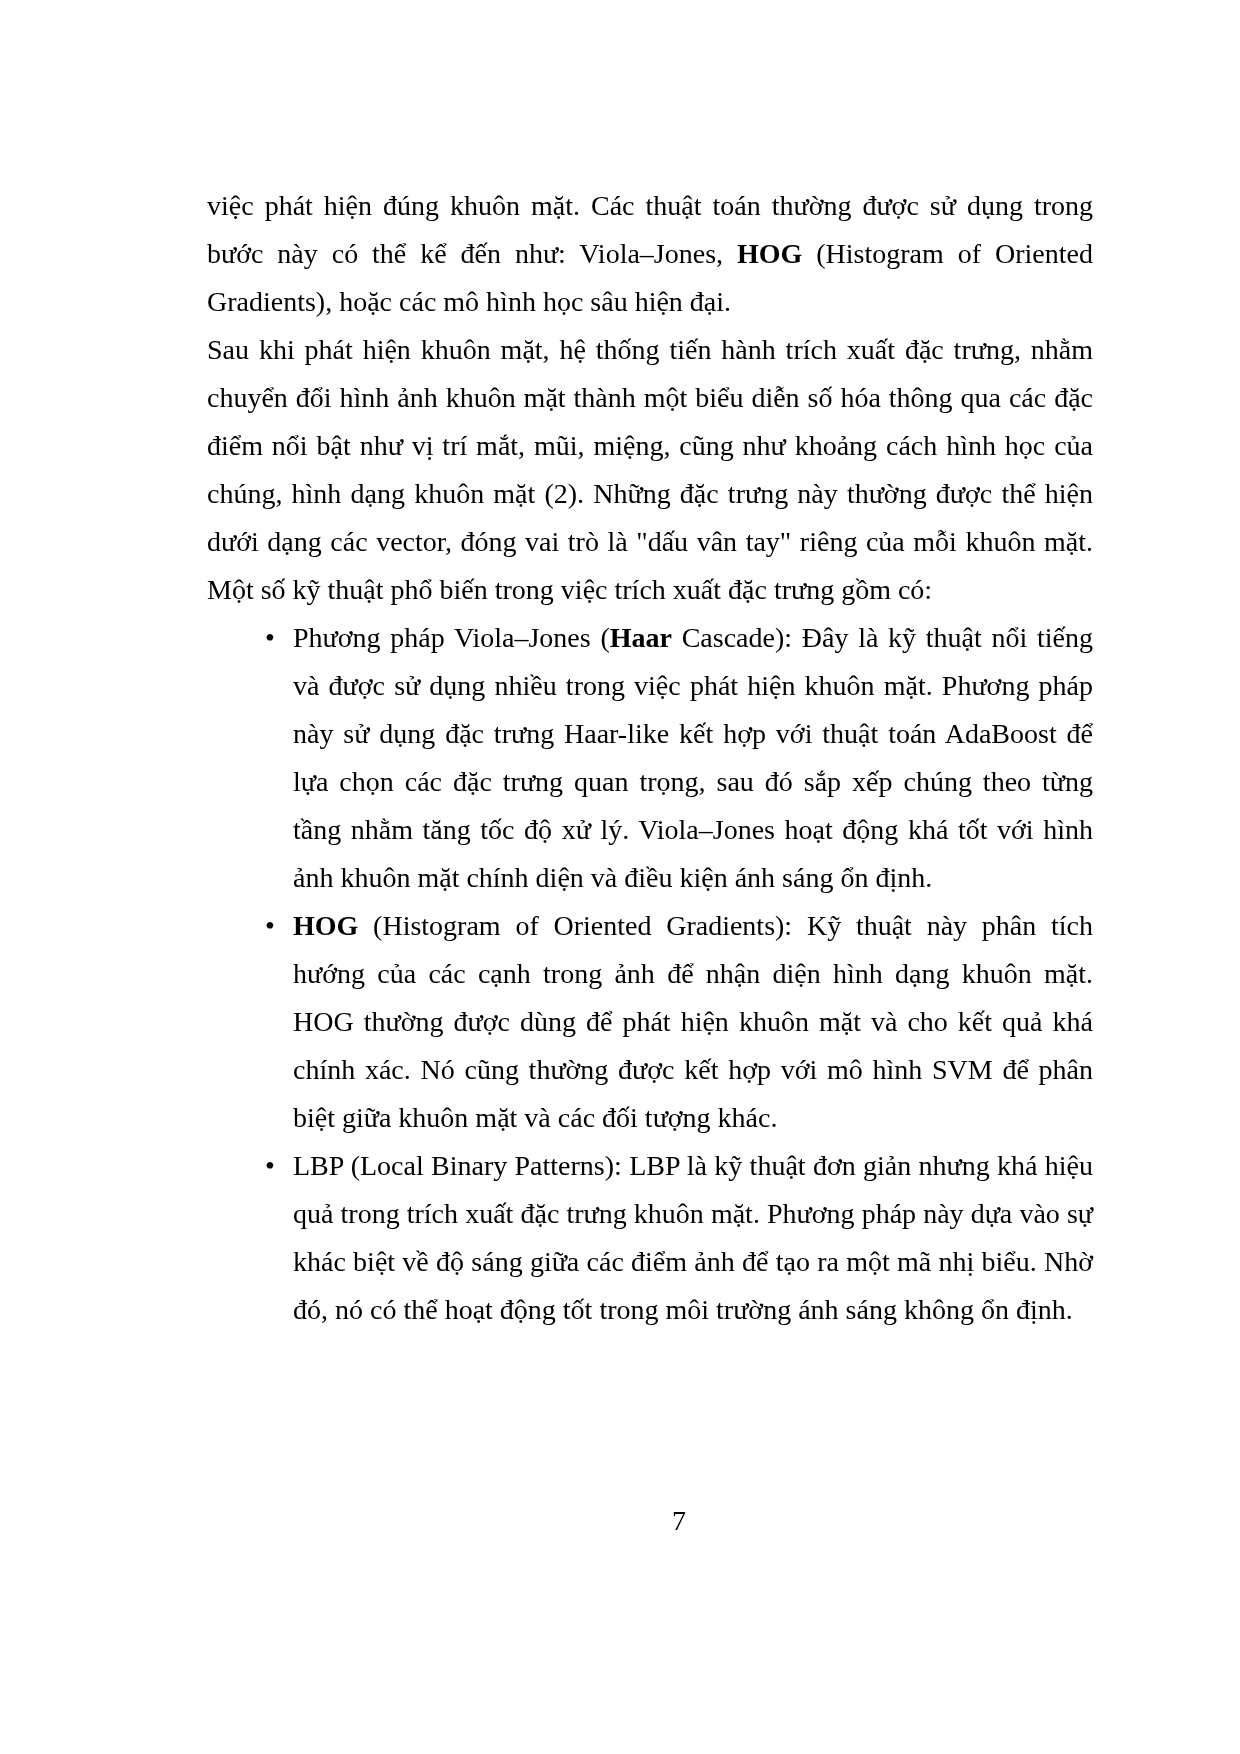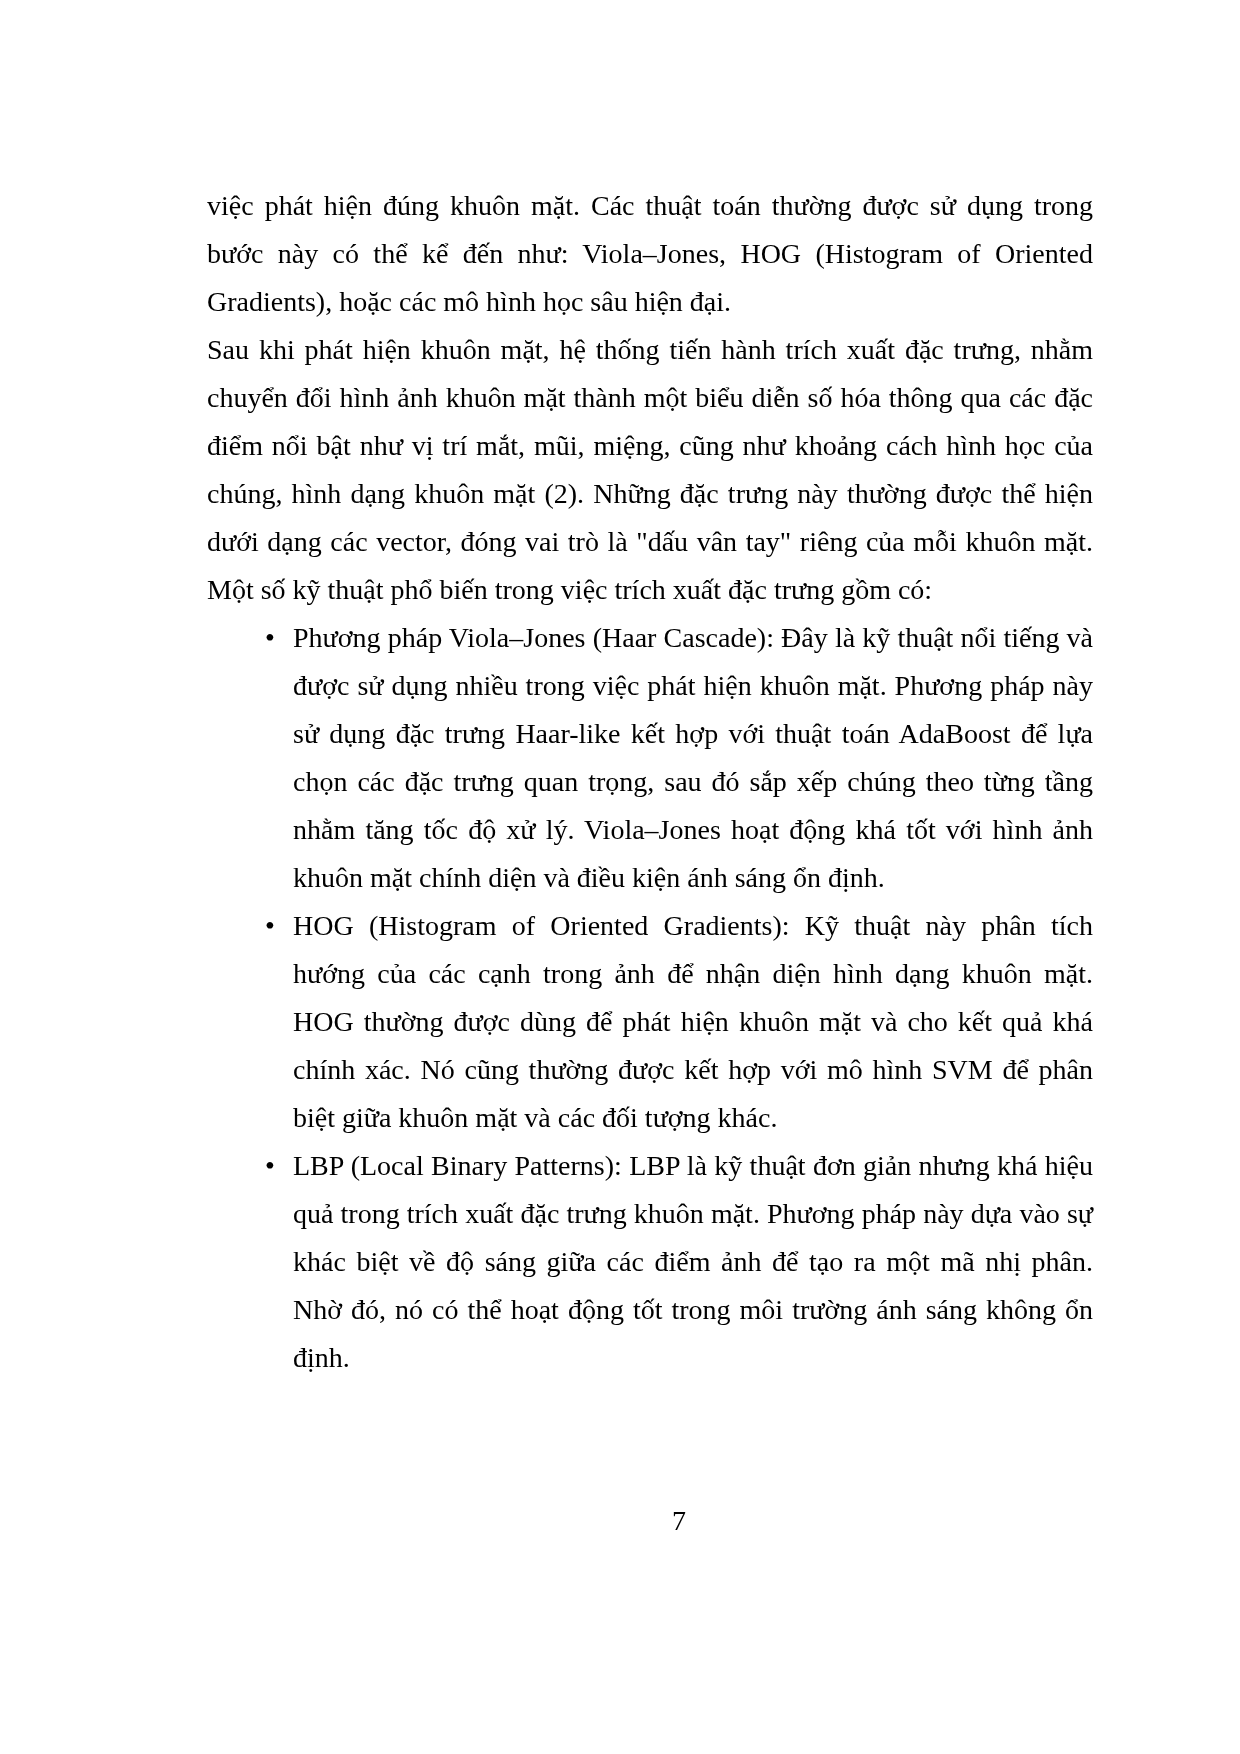--- a/index.html
+++ b/index.html
@@ -20,21 +20,21 @@
   .doc-body {
     position: absolute;
     left: 207px;
     top: 182px;
     width: 886px;
     font-size: 28px;
     line-height: 48px;
     text-align: justify;
   }
   .para { margin: 0; }
-  .bold { font-weight: normal; }
+  .bold { font-weight: bold; }
   .bullet-item {
     position: relative;
     padding-left: 86px;
   }
   .bullet-marker {
     position: absolute;
     left: 58px;
     top: 0;
     width: 28px;
     text-align: left;
@@ -50,17 +50,17 @@
 </head>
 <body>
 
 <div class="page">
   <div class="doc-body">
       <p class="para"><span>việc phát hiện đúng khuôn mặt. Các thuật toán thường được sử dụng trong bước này có thể kể đến như: Viola–Jones, </span><span class="bold">HOG</span><span> (Histogram of Oriented Gradients), hoặc các mô hình học sâu hiện đại.</span></p>
       <p class="para"><span>Sau khi phát hiện khuôn mặt, hệ thống tiến hành trích xuất đặc trưng, nhằm chuyển đổi hình ảnh khuôn mặt thành một biểu diễn số hóa thông qua các đặc điểm nổi bật như vị trí mắt, mũi, miệng, cũng như khoảng cách hình học của chúng, hình dạng khuôn mặt (2). Những đặc trưng này thường được thể hiện dưới dạng các vector, đóng vai trò là "dấu vân tay" riêng của mỗi khuôn mặt. Một số kỹ thuật phổ biến trong việc trích xuất đặc trưng gồm có:</span></p>
       <div class="bullet-list">
         <div class="bullet-item para"><span class="bullet-marker">•</span><span>Phương pháp Viola–Jones (</span><span class="bold">Haar</span><span> Cascade): Đây là kỹ thuật nổi tiếng và được sử dụng nhiều trong việc phát hiện khuôn mặt. Phương pháp này sử dụng đặc trưng Haar-like kết hợp với thuật toán AdaBoost để lựa chọn các đặc trưng quan trọng, sau đó sắp xếp chúng theo từng tầng nhằm tăng tốc độ xử lý. Viola–Jones hoạt động khá tốt với hình ảnh khuôn mặt chính diện và điều kiện ánh sáng ổn định.</span></div>
         <div class="bullet-item para"><span class="bullet-marker">•</span><span class="bold">HOG</span><span> (Histogram of Oriented Gradients): Kỹ thuật này phân tích hướng của các cạnh trong ảnh để nhận diện hình dạng khuôn mặt. HOG thường được dùng để phát hiện khuôn mặt và cho kết quả khá chính xác. Nó cũng thường được kết hợp với mô hình SVM để phân biệt giữa khuôn mặt và các đối tượng khác.</span></div>
-        <div class="bullet-item para"><span class="bullet-marker">•</span><span>LBP (Local Binary Patterns): LBP là kỹ thuật đơn giản nhưng khá hiệu quả trong trích xuất đặc trưng khuôn mặt. Phương pháp này dựa vào sự khác biệt về độ sáng giữa các điểm ảnh để tạo ra một mã nhị phân. Nhờ đó, nó có thể hoạt động tốt trong môi trường ánh sáng không ổn định.</span></div>
+        <div class="bullet-item para"><span class="bullet-marker">•</span><span>LBP (Local Binary Patterns): LBP là kỹ thuật đơn giản nhưng khá hiệu quả trong trích xuất đặc trưng khuôn mặt. Phương pháp này dựa vào sự khác biệt về độ sáng giữa các điểm ảnh để tạo ra một mã nhị biểu. Nhờ đó, nó có thể hoạt động tốt trong môi trường ánh sáng không ổn định.</span></div>
       </div>
     </div>
   <div class="page-number">7</div>
 </div>
 
 </body></html>

